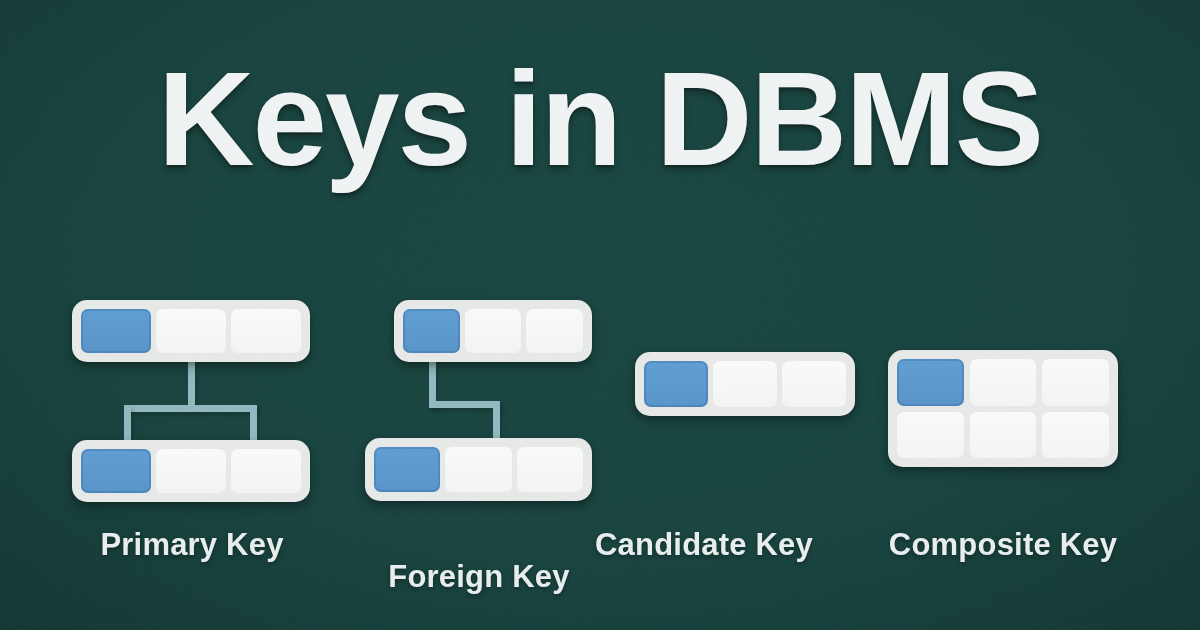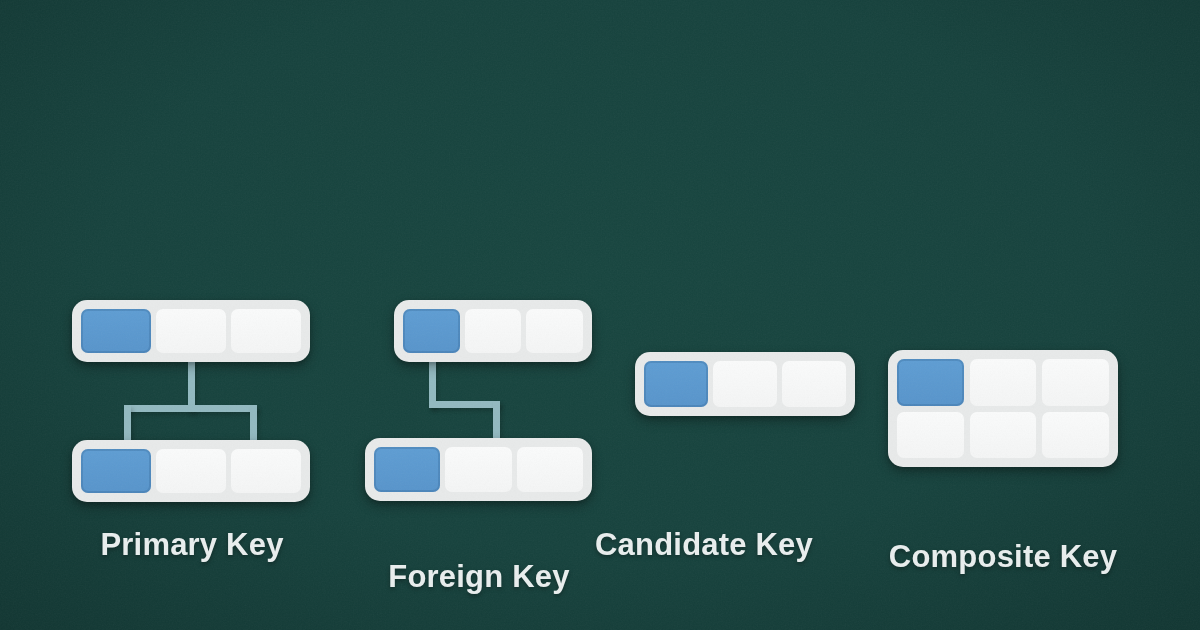--- a/index.html
+++ b/index.html
@@ -87,20 +87,21 @@
     color: var(--labelText, #E9EEEE);
     text-shadow: 0 2px 4px rgba(0,0,0,0.35);
     white-space: nowrap;
   }
 </style>
 </head>
 <body>
 
 <div class="canvas">
 
+  <h1 class="page-title">Keys in DBMS</h1>
 
   <div>
 
     <div class="conn" style="left:188px; top:358px; width:7px; height:54px;"></div>
     <div class="conn" style="left:124px; top:405px; width:133px; height:7px;"></div>
     <div class="conn" style="left:124px; top:405px; width:7px; height:38px;"></div>
     <div class="conn" style="left:250px; top:405px; width:7px; height:38px;"></div>
 
     <div class="trow" style="left:72px; top:300px; width:238px; height:62px;">
       <div class="cell key"></div>
@@ -149,21 +150,21 @@
   <div>
     <div class="tgrid" style="left:888px; top:350px; width:230px; height:117px;">
       <div class="cell key"></div>
       <div class="cell"></div>
       <div class="cell"></div>
       <div class="cell"></div>
       <div class="cell"></div>
       <div class="cell"></div>
     </div>
 
-    <div class="diagram-label" style="left:1003px;margin-top:12px;">Composite Key</div>
+    <div class="diagram-label" style="left:1003px;">Composite Key</div>
   </div>
 
   <svg class="grain" width="1200" height="630" xmlns="http://www.w3.org/2000/svg">
     <filter id="grainNoise">
       <feTurbulence type="fractalNoise" baseFrequency="0.75" numOctaves="2" stitchTiles="stitch"></feTurbulence>
       <feColorMatrix type="saturate" values="0"></feColorMatrix>
     </filter>
     <rect width="1200" height="630" filter="url(#grainNoise)" opacity="0.05"></rect>
   </svg>
 

